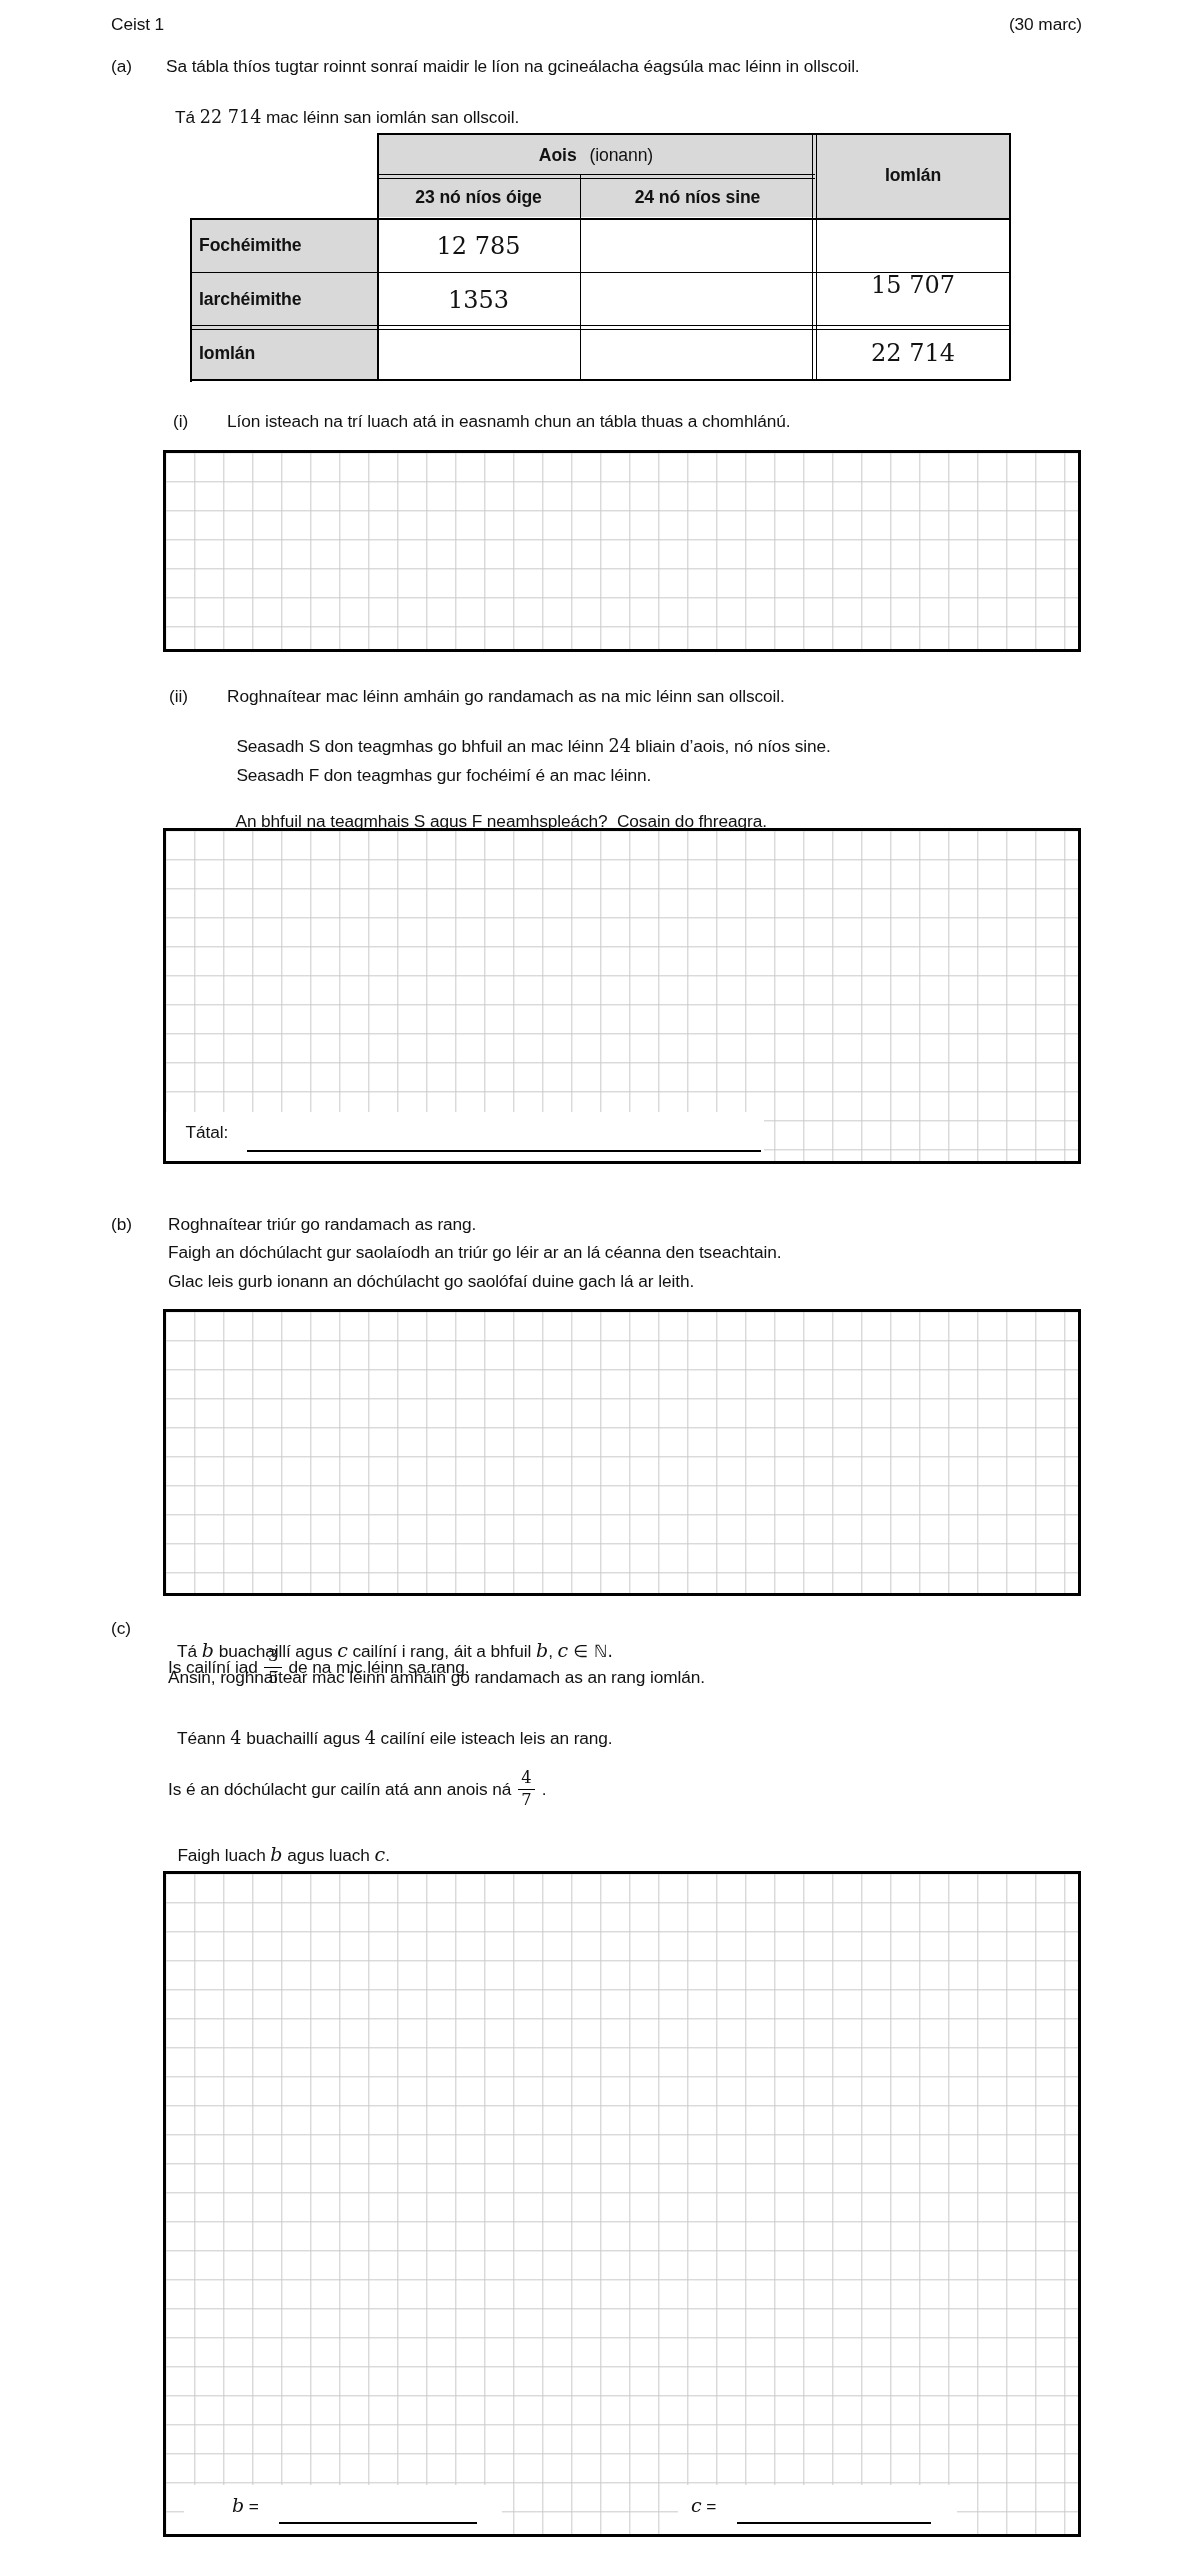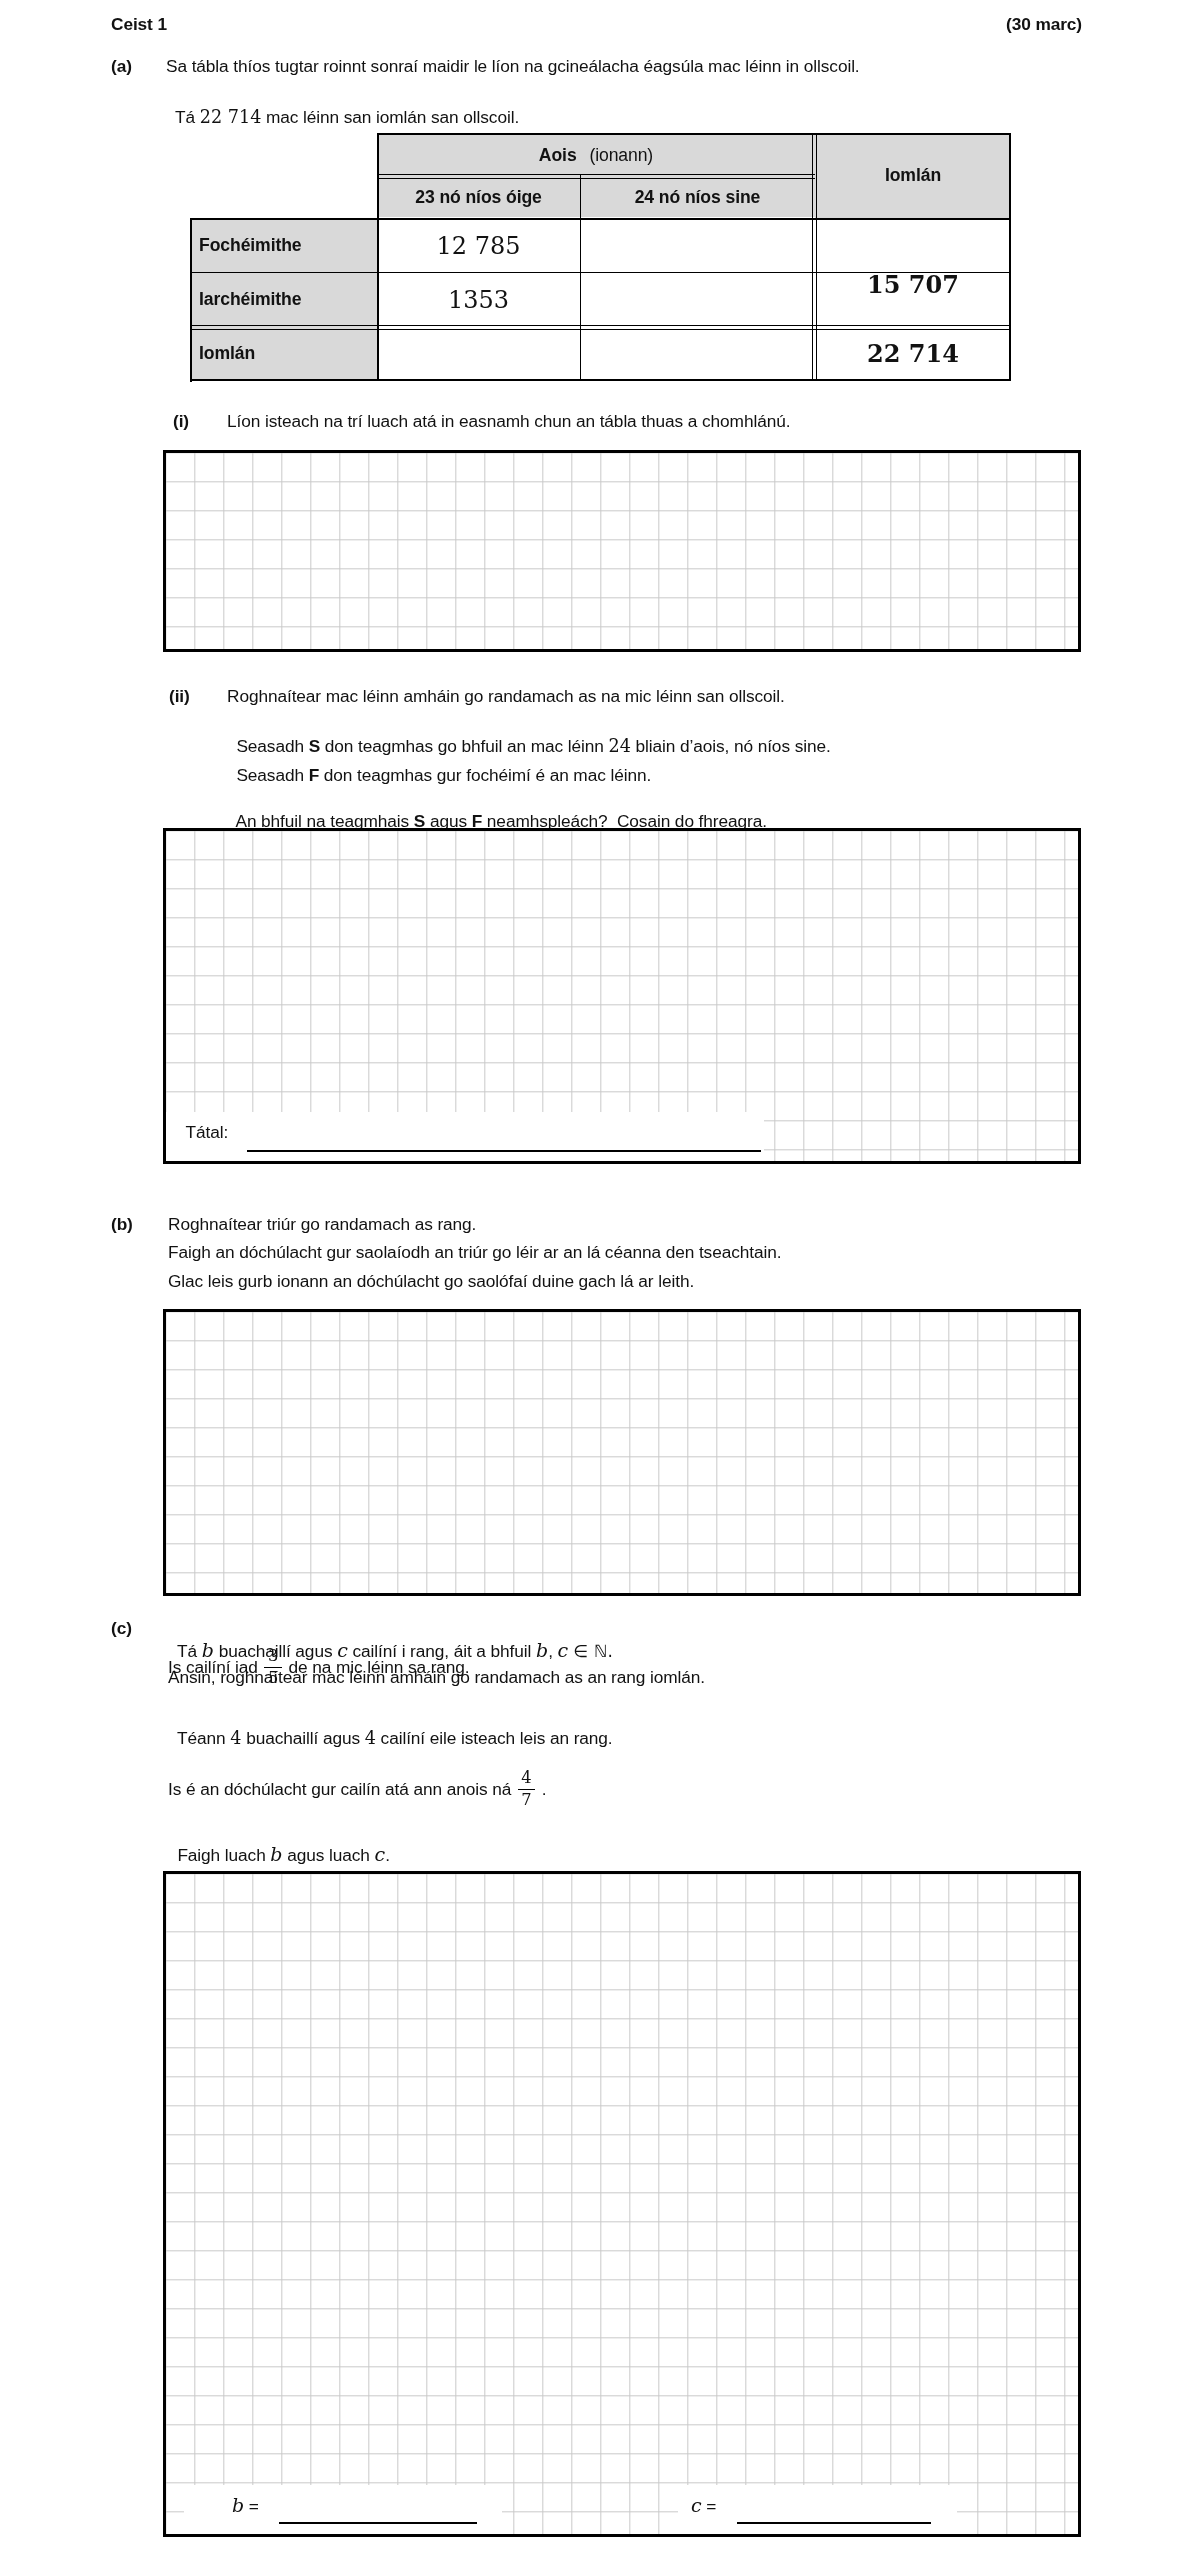--- a/index.html
+++ b/index.html
@@ -6,21 +6,21 @@
   body{
     position:relative;
     width:1185px;height:2576px;
     background:#ffffff;
     font-family:"Liberation Sans",sans-serif;
     font-size:17.3px;
     color:#121212;
     letter-spacing:-0.1px;
   }
   .abs{position:absolute;}
-  .b{font-weight:bold;}
+  .b{font-weight:normal;}
   .line{white-space:pre;}
   .num{font-family:"DejaVu Serif",serif;font-size:17.6px;letter-spacing:0;}
   .mvar{font-family:"DejaVu Serif",serif;font-style:italic;font-size:19px;letter-spacing:0;}
   .mset{font-family:"DejaVu Sans",sans-serif;font-size:17px;letter-spacing:0;}
 
   
   .grid-box{
     box-sizing:border-box;
     border:3.3px solid #000;
     background-color:#fff;

